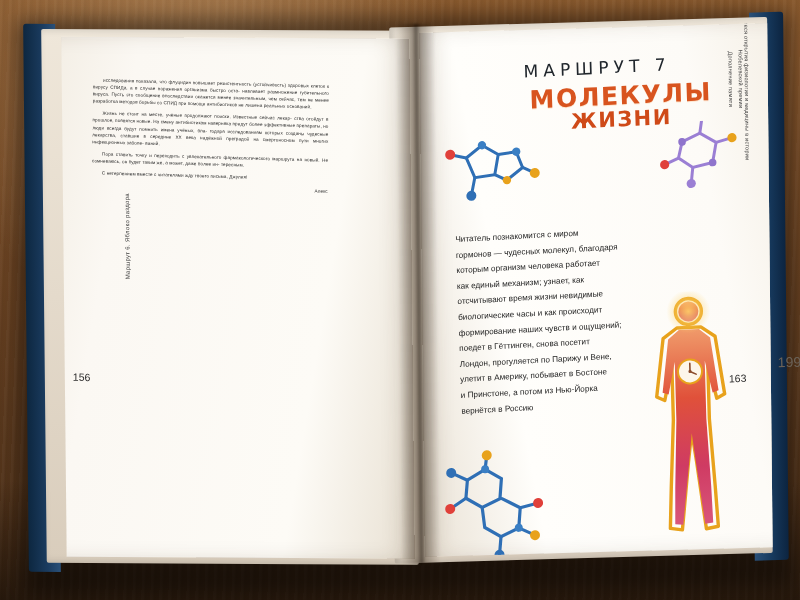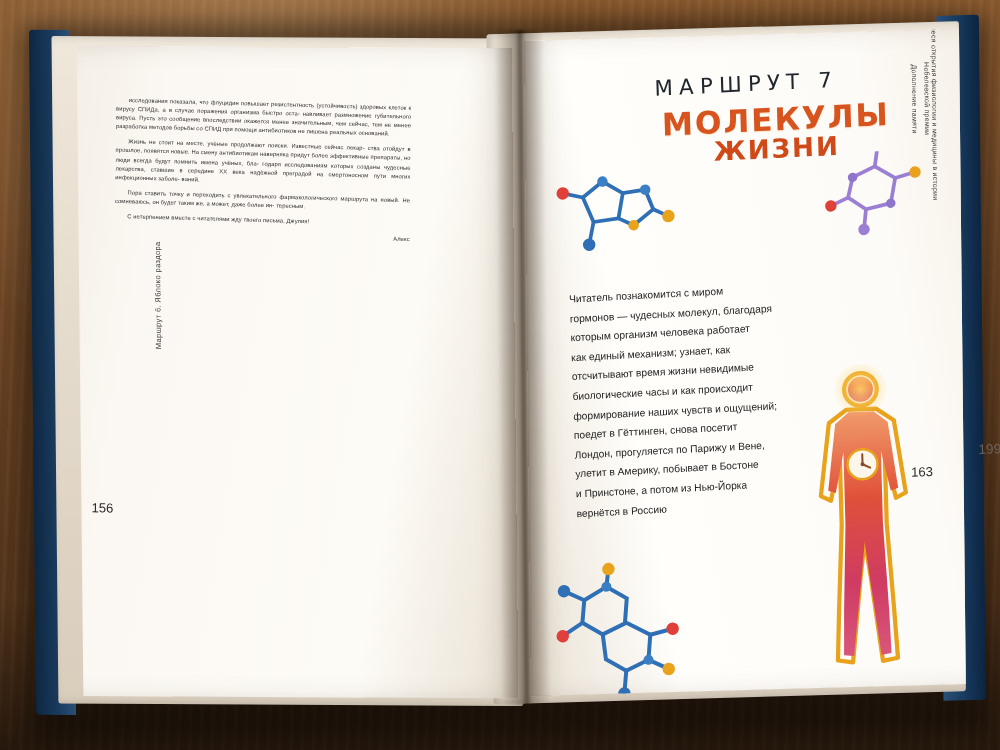--- a/index.html
+++ b/index.html
@@ -113,21 +113,21 @@
   .lp-body p{margin:0 0 5px 0;text-indent:10px;}
   .lp-sign{text-align:right;text-indent:0 !important;}
 
   .lp-running{
     position:absolute;left:-36px;top:196px;width:200px;
     transform:rotate(-90deg);
     font-size:6px;color:#3a3a3a;letter-spacing:.3px;
     text-align:center;
   }
   .lp-folio{
-    position:absolute;left:8px;top:364px;
+    position:absolute;left:8px;top:334px;
     font-size:10.5px;color:#2b2b2b;
     transform:rotate(1deg);
   }
 
   
   .rp-route{
     position:absolute;left:104px;top:30px;
     font-size:17px;letter-spacing:5px;color:#20262c;
     font-family:"DejaVu Sans", sans-serif;
     transform:rotate(-1.2deg);
@@ -166,21 +166,21 @@
     font-size:5.6px;color:#3a3a3a;letter-spacing:.2px;
     text-align:center;
   }
   .rp-folio{
     position:absolute;right:24px;top:348px;
     font-size:10.5px;color:#2b2b2b;
     transform:rotate(-1deg);
   }
   .edge-folio{
     position:absolute;right:-14px;top:352px;
-    font-size:11px;color:#6b6258;
+    font-size:14px;color:#6b6258;
     transform:rotate(-1deg);
   }
 
   
   .ill{position:absolute;}
   .ill-hum{left:222px;top:266px;width:92px;height:250px;transform:rotate(-1deg);}
   .ill-mol-tl{left:16px;top:92px;width:104px;height:100px;transform:rotate(-1deg);}
   .ill-mol-tr{left:238px;top:96px;width:86px;height:80px;transform:rotate(-1deg);}
   .ill-mol-bl{left:10px;top:418px;width:128px;height:120px;transform:rotate(-1deg);}
 

